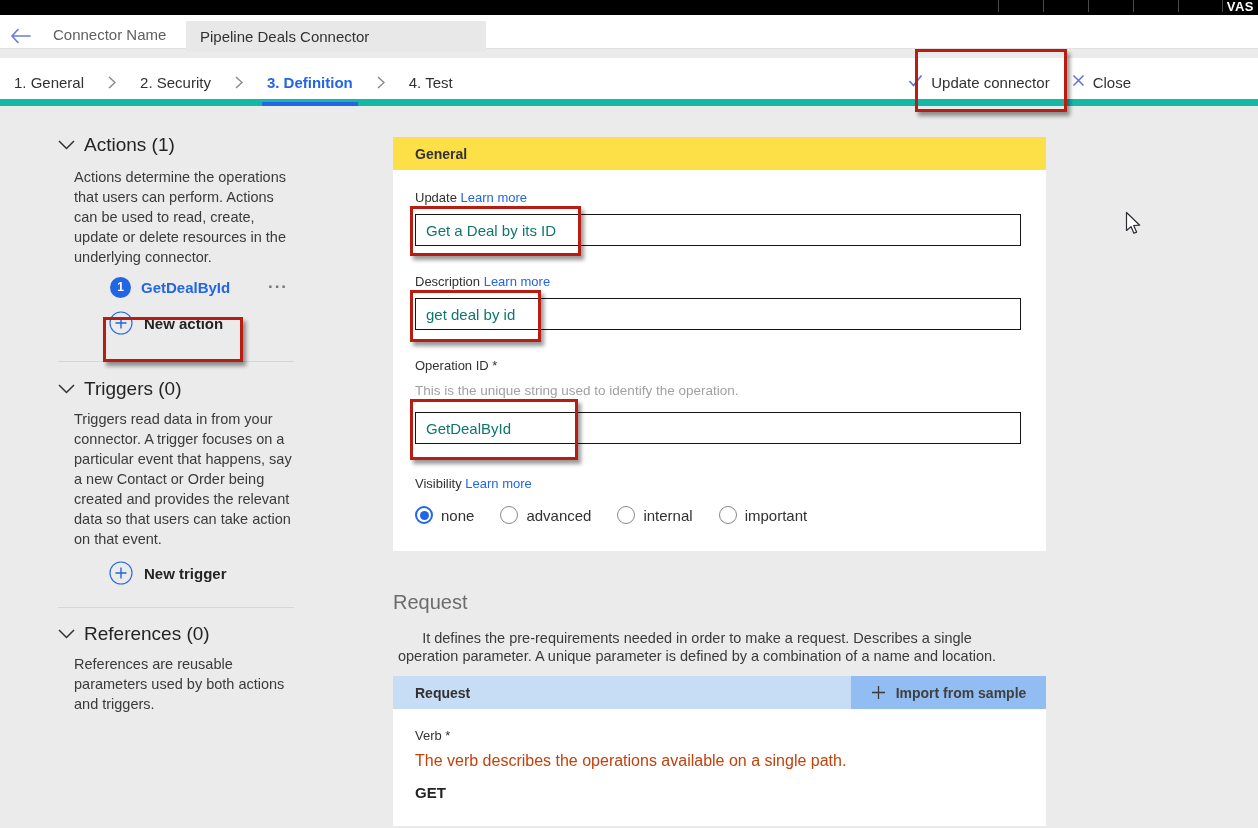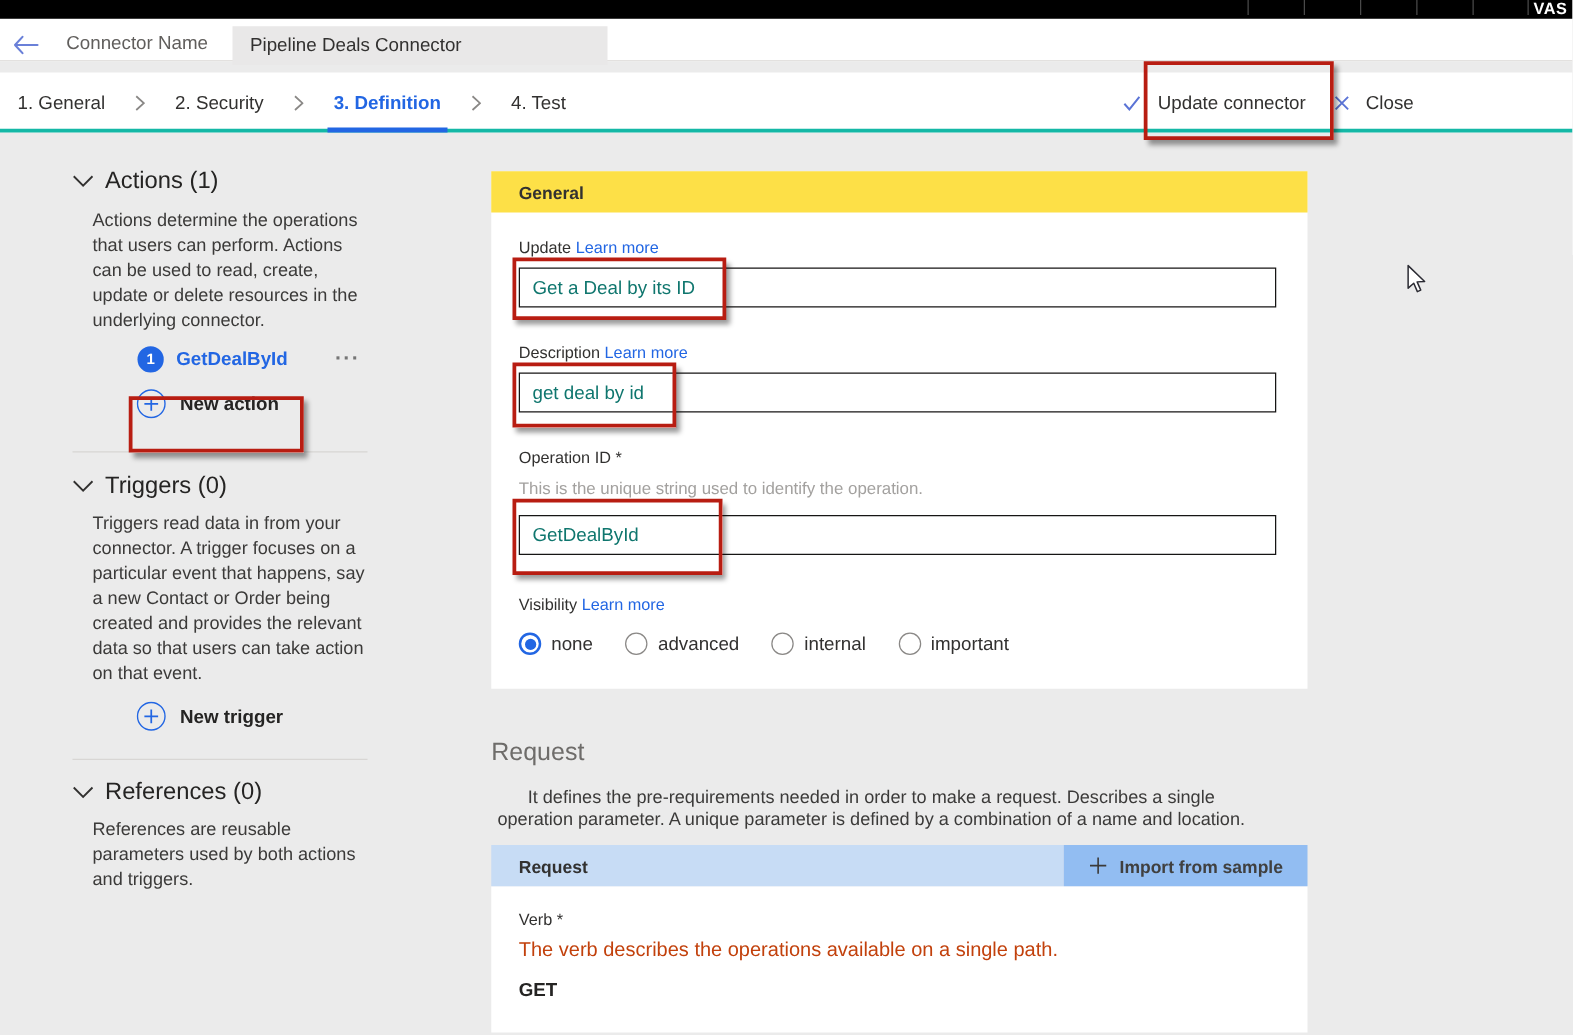--- a/index.html
+++ b/index.html
@@ -18,28 +18,28 @@
   .topbar-divider { position:absolute; top:0; width:1px; height:12px; background:#4a4a4a; }
   .topbar-account { position:absolute; right:4px; top:-1px; color:#fff; font-size:13px; font-weight:bold; letter-spacing:.5px; }
 
   
   .header-row { position:absolute; left:0; top:15px; width:1258px; height:34px; background:#fff; border-bottom:1px solid #e3e1df; z-index:4; }
   .back-btn { position:absolute; left:10px; top:13px; width:22px; height:16px; cursor:pointer; }
   .connector-name-label { position:absolute; left:53px; top:11px; font-size:15px; color:#605e5c; }
   .connector-name-input { position:absolute; left:186px; top:6px; width:300px; height:31px; background:#e9e8e8; border:none; font-family:"Liberation Sans",sans-serif; font-size:15px; color:#323130; padding:0 14px; outline:none; }
 
   
-  .steps-row { position:absolute; left:0; top:58px; width:1258px; height:48px; background:#fff; border-bottom:3px solid #14b8a6; z-index:4; }
+  .steps-row { position:absolute; left:0; top:58px; width:1258px; height:48px; background:#fff; border-bottom:7px solid #14b8a6; z-index:4; }
   .steps { position:absolute; left:14px; top:0; height:48px; display:flex; align-items:center; gap:24px; }
   .step { position:relative; height:100%; display:flex; align-items:center; font-size:15px; color:#323130; cursor:pointer; }
   .step.active { color:#2266e3; font-weight:bold; }
   .step.active::after { content:""; position:absolute; left:-5px; right:-5px; bottom:0; height:4px; background:#2266e3; }
   .step-chevron { display:flex; align-items:center; }
   .wizard-actions { position:absolute; right:127px; top:0; height:48px; display:flex; align-items:center; gap:22px; }
-  .wz-btn { display:flex; align-items:center; gap:13px; font-size:15px; color:#323130; cursor:pointer; white-space:nowrap; }
+  .wz-btn { display:flex; gap:8px; font-size:15px; color:#323130; cursor:pointer; white-space:nowrap; }
 
   
   .sidebar { position:absolute; left:58px; top:131px; width:236px; }
   .side-heading { display:flex; align-items:center; gap:9px; height:28px; font-size:19px; color:#252423; cursor:pointer; }
   .side-para { margin:8px 0 0 16px; width:223px; font-size:14.5px; line-height:20px; color:#3b3a39; }
   .action-item { margin:9px 0 0 52px; display:flex; align-items:center; height:22px; cursor:pointer; }
   .action-badge { width:21px; height:21px; border-radius:50%; background:#2266e3; color:#fff; font-size:12px; font-weight:bold; display:flex; align-items:center; justify-content:center; flex:none; }
   .action-label { margin-left:10px; font-size:15px; font-weight:bold; color:#2266e3; }
   .action-menu { margin-left:auto; padding-right:6px; color:#767676; font-size:17px; font-weight:bold; letter-spacing:1px; cursor:pointer; line-height:10px; }
   .new-item { margin:7px 0 0 51px; display:flex; align-items:center; gap:11px; height:36px; cursor:pointer; }

